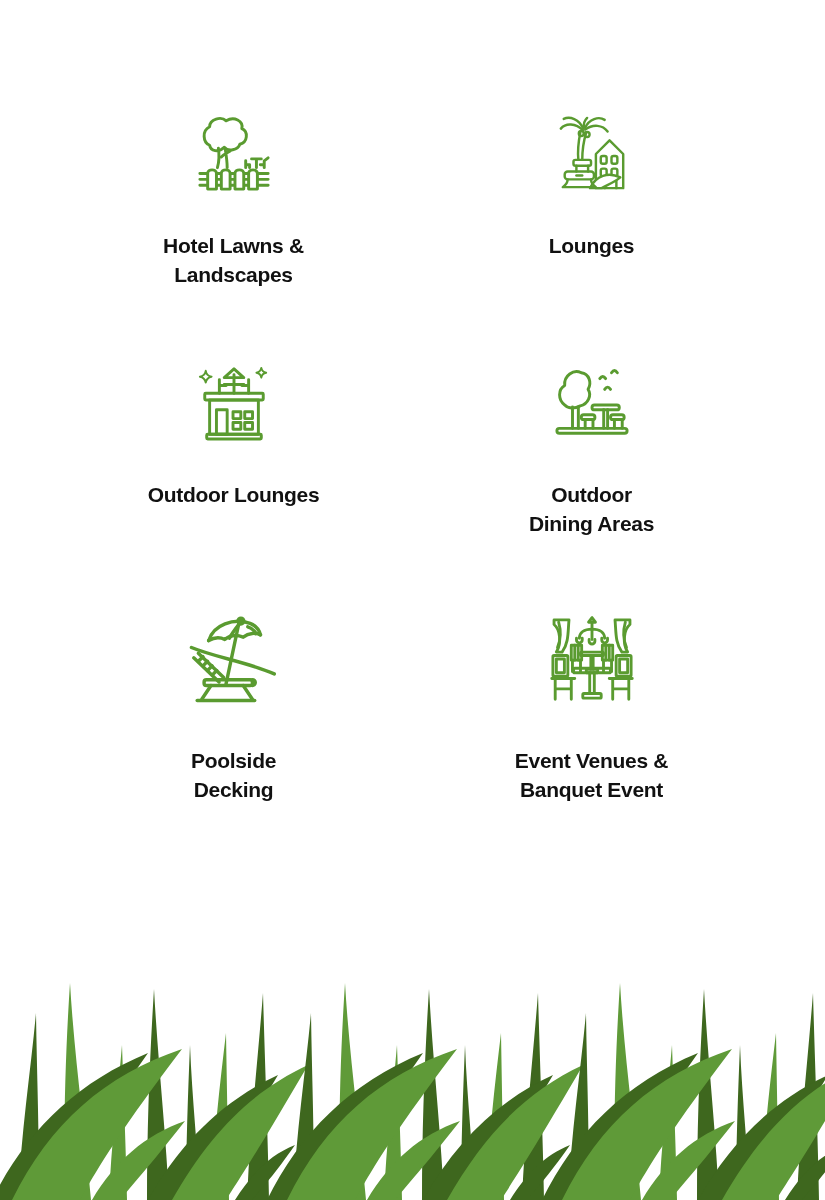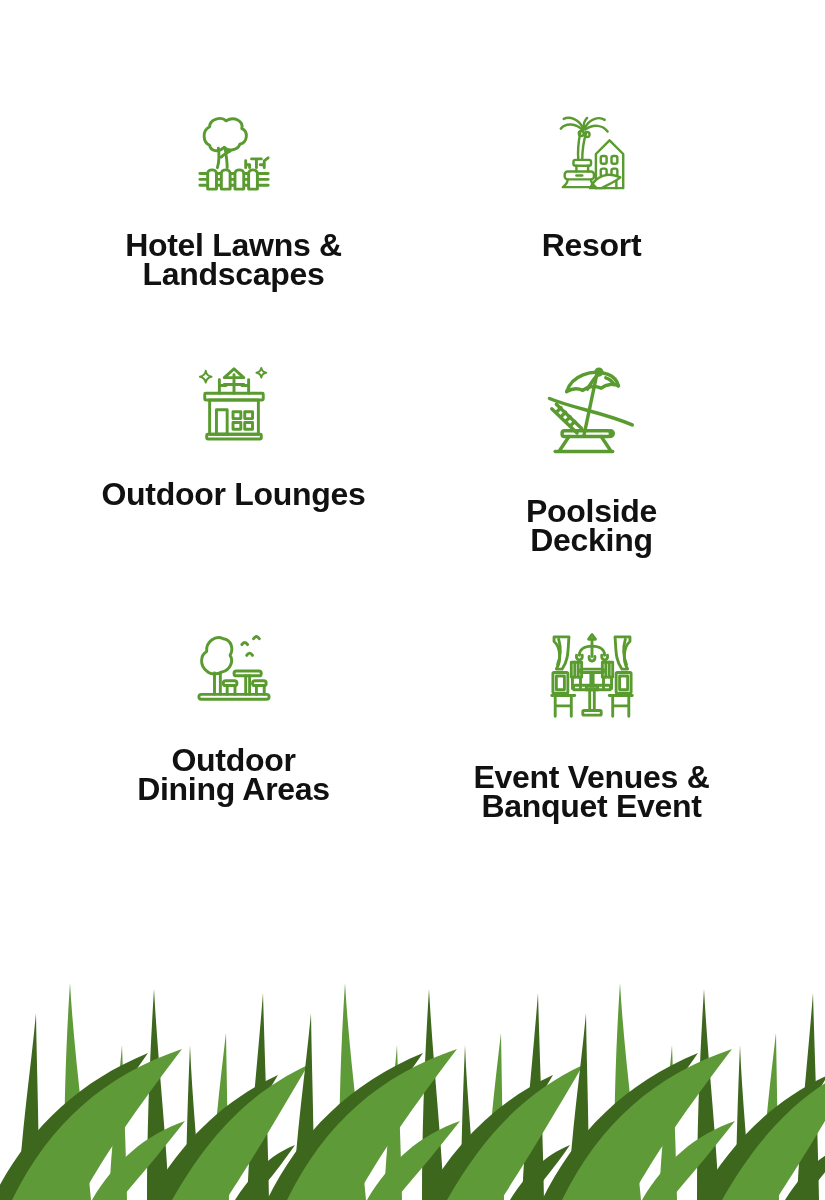--- a/index.html
+++ b/index.html
@@ -13,21 +13,21 @@
     display:grid;grid-template-columns:1fr 1fr;row-gap:75px;
   }
   .cell{display:flex;flex-direction:column;align-items:center;}
   .icon-box{height:78px;margin-bottom:38px;display:flex;align-items:flex-end;justify-content:center;}
   .cell.tall .icon-box{height:92px;margin-bottom:41px;}
   .icon{stroke:#5a9b30;stroke-width:3;fill:none;stroke-linecap:round;stroke-linejoin:round;}
   .icon.fine{stroke-width:2.5;}
   .icon .thin{stroke-width:2;}
   .icon .fillwhite{fill:#ffffff;}
   .label{
-    font-size:32px;font-weight:700;line-height:29px;letter-spacing:-0.3px;
+    font-size:21px;font-weight:700;line-height:29px;letter-spacing:-0.3px;
     color:#111111;text-align:center;
   }
   .label span{display:block;}
   .grass{position:absolute;left:0;bottom:0;width:825px;height:217px;display:block;}
   .gl{fill:#5f9a38;}
   .gd{fill:#3e671e;}
 </style>
 </head>
 <body>
 
@@ -73,21 +73,21 @@
         <path d="M31,16 C23,8 13,8 8,14"></path>
         <path d="M31,14 C27,4 17,1 11,4"></path>
         <path d="M33,13 C37,4 47,1 53,5"></path>
         <path d="M33,15 C41,9 51,10 56,17"></path>
         <path d="M32,13 C31,9 32,6 35,3"></path>
         <circle cx="29" cy="19" r="2.5"></circle>
         <circle cx="35" cy="20" r="2.5"></circle>
       </svg>
     </div>
     <div class="label">
-      <span>Resort</span>
+      <span>Lounges</span>
     </div>
   </div>
 
   <div class="cell">
     <div class="icon-box">
       <svg class="icon" width="78" height="78" viewBox="0 0 80 80">
         <rect x="10" y="30" width="60" height="7" rx="1"></rect>
         <rect x="15" y="37" width="50" height="35"></rect>
         <rect x="12" y="72" width="56" height="5" rx="1"></rect>
         <rect x="22" y="47" width="11" height="25"></rect>
@@ -102,20 +102,43 @@
         <path d="M55,30 V16 M48,22 H55"></path>
         <path class="thin" d="M11,7 C11.6,10.4 13.6,12.4 17,13 C13.6,13.6 11.6,15.6 11,19 C10.4,15.6 8.4,13.6 5,13 C8.4,12.4 10.4,10.4 11,7 Z"></path>
         <path class="thin" d="M68,4 C68.5,6.8 70.2,8.5 73,9 C70.2,9.5 68.5,11.2 68,14 C67.5,11.2 65.8,9.5 63,9 C65.8,8.5 67.5,6.8 68,4 Z"></path>
       </svg>
     </div>
     <div class="label">
       <span>Outdoor Lounges</span>
     </div>
   </div>
 
+  <div class="cell">
+    <div class="icon-box">
+      <svg class="icon" width="78" height="78" viewBox="0 0 80 80">
+        <rect x="4" y="66" width="72" height="5" rx="2.5"></rect>
+        <path d="M12,42 C5,37 5,26 12,22 C11,12 21,5 29,9 C37,10 40,19 36,26 C40,32 36,41 28,43 C22,46 15,46 12,42 Z"></path>
+        <path d="M20,44 V66 M26,44 V66"></path>
+        <path d="M48,15 C50,12 52,12 54,15"></path>
+        <path d="M60,9 C62,6 64,6 66,9"></path>
+        <path d="M53,26 C55,23 57,23 59,26"></path>
+        <rect x="40" y="42" width="28" height="5" rx="2.5"></rect>
+        <path d="M52,47 V66 M56,47 V66"></path>
+        <rect x="29" y="52" width="14" height="5" rx="2.5"></rect>
+        <path d="M33,57 V66 M41,57 V66"></path>
+        <rect x="59" y="52" width="14" height="5" rx="2.5"></rect>
+        <path d="M63,57 V66 M71,57 V66"></path>
+      </svg>
+    </div>
+    <div class="label">
+      <span>Outdoor</span>
+      <span>Dining Areas</span>
+    </div>
+  </div>
+
   <div class="cell tall">
     <div class="icon-box">
       <svg class="icon" width="92" height="92" viewBox="0 0 80 80">
         <path d="M3,30 C25,39 50,42 75,53"></path>
         <circle cx="46" cy="7" r="2.5"></circle>
         <path d="M18,24 C22,10 40,4 54,9 C59,11 62,15 63,19"></path>
         <path d="M18,24 C23,21 28,21 32,23 C37,19 43,19 48,21 C53,17 59,17 63,19"></path>
         <path d="M45,9 C41,14 38,18 36,22"></path>
         <path d="M52,12 C55,13 58,15 59,18"></path>
         <path d="M44,10 L33,62"></path>
@@ -123,43 +146,20 @@
         <path d="M9,42 L13,38 M13,46 L17,42 M17,50 L21,46 M21,54 L25,50"></path>
         <rect x="14" y="58" width="42" height="5" rx="2"></rect>
         <path d="M56,58 a2.5,2.5 0 0 1 0,5"></path>
         <path d="M20,63 L12,75 M48,63 L56,75"></path>
         <path d="M8,76 H58"></path>
       </svg>
     </div>
     <div class="label">
       <span>Poolside</span>
       <span>Decking</span>
-    </div>
-  </div>
-
-  <div class="cell">
-    <div class="icon-box">
-      <svg class="icon" width="78" height="78" viewBox="0 0 80 80">
-        <rect x="4" y="66" width="72" height="5" rx="2.5"></rect>
-        <path d="M12,42 C5,37 5,26 12,22 C11,12 21,5 29,9 C37,10 40,19 36,26 C40,32 36,41 28,43 C22,46 15,46 12,42 Z"></path>
-        <path d="M20,44 V66 M26,44 V66"></path>
-        <path d="M48,15 C50,12 52,12 54,15"></path>
-        <path d="M60,9 C62,6 64,6 66,9"></path>
-        <path d="M53,26 C55,23 57,23 59,26"></path>
-        <rect x="40" y="42" width="28" height="5" rx="2.5"></rect>
-        <path d="M52,47 V66 M56,47 V66"></path>
-        <rect x="29" y="52" width="14" height="5" rx="2.5"></rect>
-        <path d="M33,57 V66 M41,57 V66"></path>
-        <rect x="59" y="52" width="14" height="5" rx="2.5"></rect>
-        <path d="M63,57 V66 M71,57 V66"></path>
-      </svg>
-    </div>
-    <div class="label">
-      <span>Outdoor</span>
-      <span>Dining Areas</span>
     </div>
   </div>
 
   <div class="cell tall">
     <div class="icon-box">
       <svg class="icon fine" width="92" height="92" viewBox="0 0 80 80">
         <path d="M7,6 H20 C19,16 20,26 14,34 L9,34 C14,26 12,14 7,10 Z"></path>
         <path d="M11,8 C13,15 13,23 10,30"></path>
         <path d="M73,6 H60 C61,16 60,26 66,34 L71,34 C66,26 68,14 73,10 Z"></path>
         <path d="M69,8 C67,15 67,23 70,30"></path>

